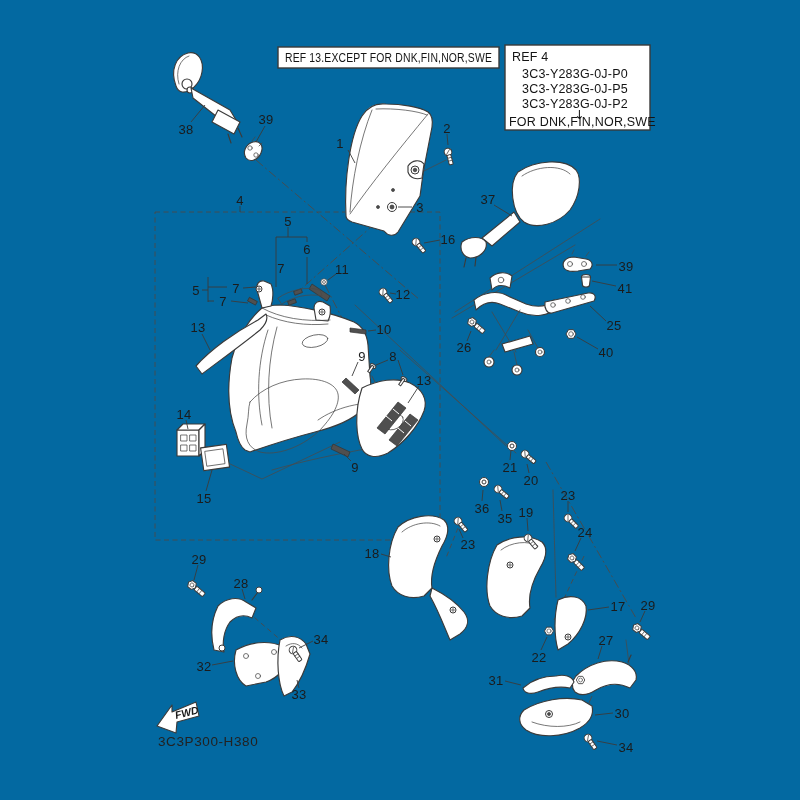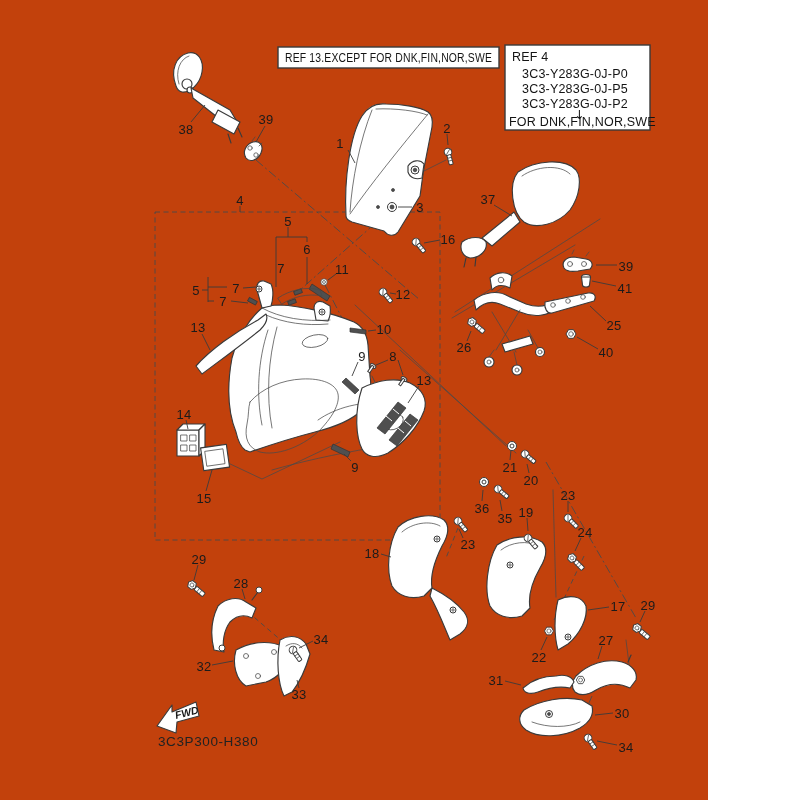--- a/index.html
+++ b/index.html
@@ -1,16 +1,16 @@
 <!DOCTYPE html>
 <html><head>
 <meta charset="utf-8">
 <style>
   html,body{margin:0;padding:0;background:#fff;}
-  .page{position:relative;width:708px;height:800px;background:#c2410c;overflow:hidden;
+  .page{position:relative;width:800px;height:800px;background:#0369a1;overflow:hidden;
         font-family:"Liberation Sans",sans-serif;}
   svg{display:block;}
   .ln{fill:none;stroke:#3b3b3b;stroke-width:1.15;stroke-linejoin:round;stroke-linecap:round;}
   .ln2{fill:none;stroke:#4a4a4a;stroke-width:0.75;stroke-linejoin:round;stroke-linecap:round;}
   .fillw{fill:#ffffff;stroke:#3b3b3b;stroke-width:1.15;stroke-linejoin:round;}
   .dark{fill:#4f4f4f;stroke:#333;stroke-width:0.7;}
   .dashdot{fill:none;stroke:#4a4a4a;stroke-width:0.9;stroke-dasharray:9 3 2 3;}
   .dash{fill:none;stroke:#4a4a4a;stroke-width:0.9;stroke-dasharray:5 3.5;}
   .boxr{fill:#ffffff;stroke:#3a3a3a;stroke-width:1.4;}
   .boxtext{font-size:12.5px;fill:#141414;letter-spacing:0.2px;}

